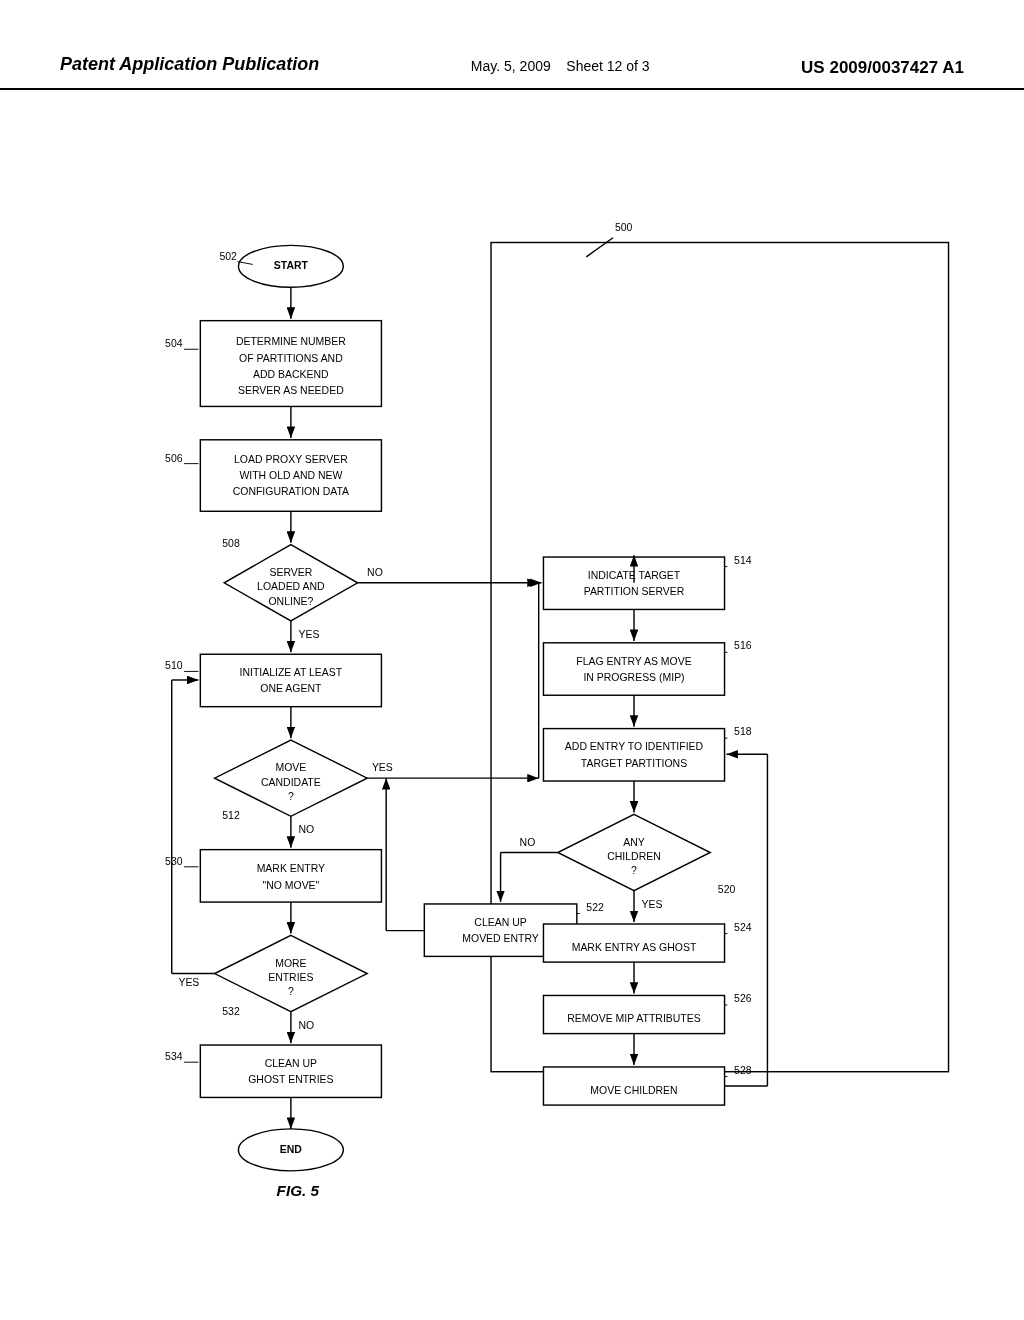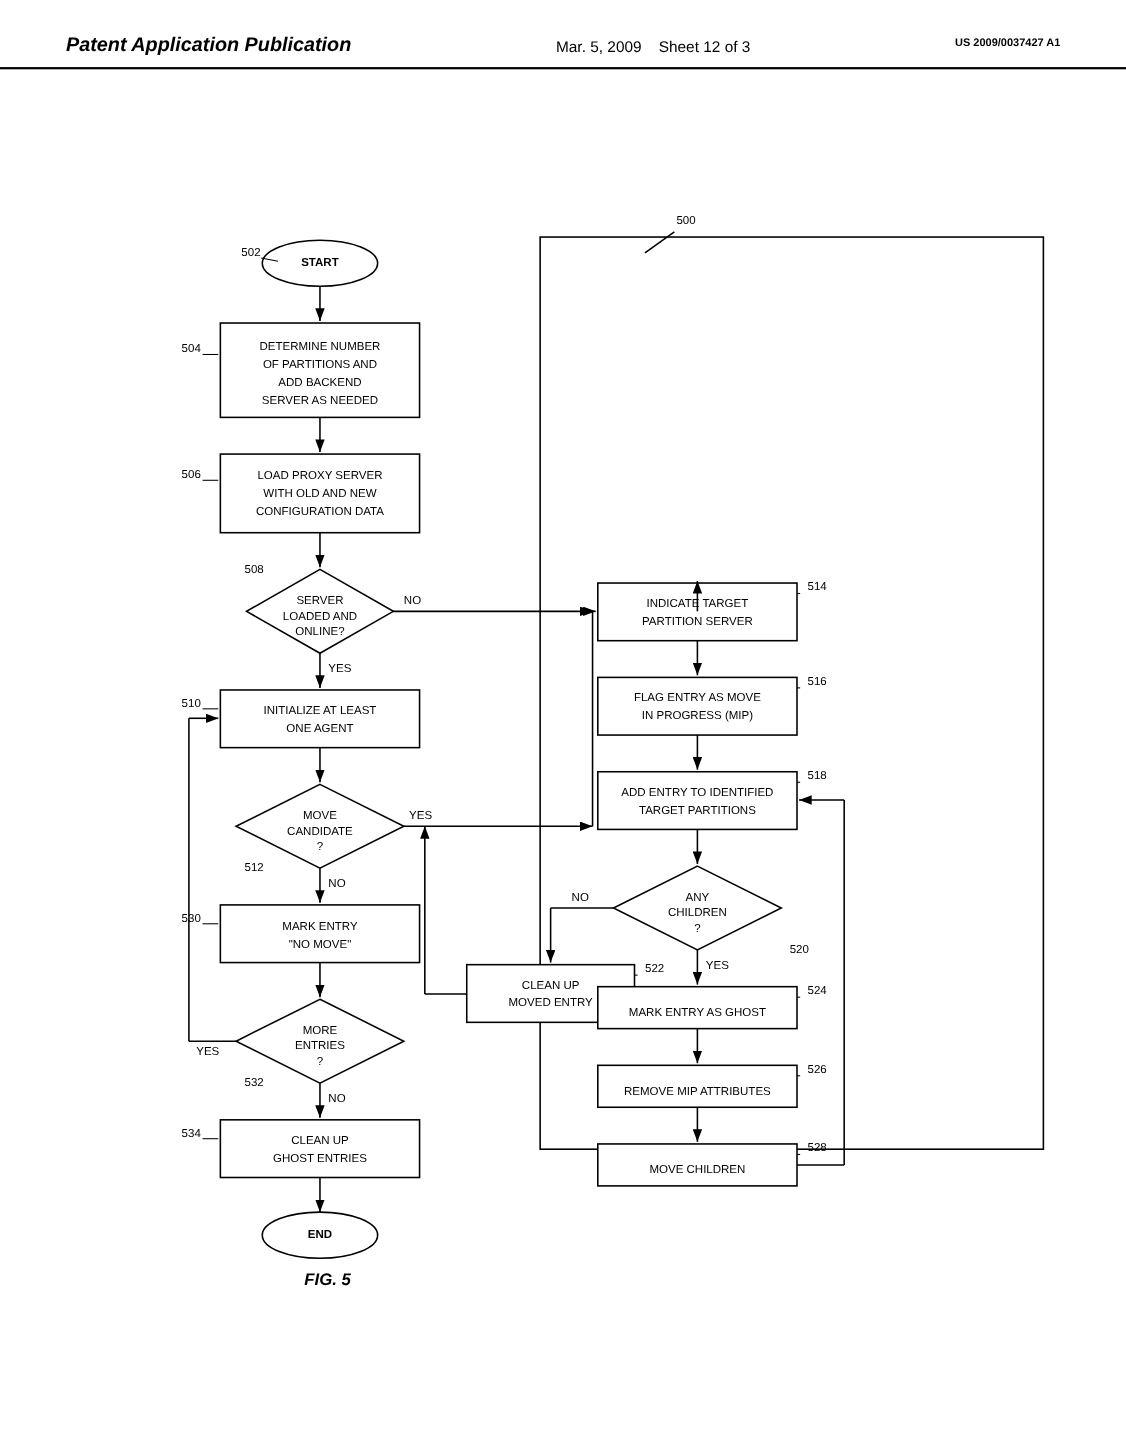--- a/index.html
+++ b/index.html
@@ -11,36 +11,37 @@
       position: relative;
       overflow-x: hidden;
     }
 
     .page-header {
       display: flex;
       justify-content: space-between;
       align-items: flex-start;
       padding: 30px 60px 10px 60px;
       border-bottom: 2px solid #000;
+      margin-top: 24px;
     }
 
     .header-left {
       font-size: 18px;
       font-weight: bold;
       font-style: italic;
     }
 
     .header-center {
       font-size: 14px;
       text-align: center;
       padding-top: 4px;
     }
 
     .header-right {
-      font-size: 10px;
+      font-size: 17px;
       font-weight: bold;
       padding-top: 4px;
     }
 
     .diagram-area {
       position: relative;
       width: 100%;
       height: 1220px;
       padding-left: 28px;
     }
@@ -83,21 +84,21 @@
       font-weight: bold;
       fill: #000;
     }
   </style>
 </head>
 <body>
 
 <div class="page-header">
   <div class="header-left">Patent Application Publication</div>
   <div class="header-center">
-    <span>Mar. 5, 2009</span>&nbsp;&nbsp;&nbsp;
+    <span>May. 5, 2009</span>&nbsp;&nbsp;&nbsp;
     <span>Sheet 12 of 3</span>
   </div>
   <div class="header-right">US 2009/0037427 A1</div>
 </div>
 
 <div class="diagram-area">
   <svg class="flowchart" viewBox="0 0 1024 1280" xmlns="http://www.w3.org/2000/svg">
     <defs>
       <marker id="arrowhead" markerWidth="8" markerHeight="6" refX="8" refY="3" orient="auto">
         <polygon points="0 0, 8 3, 0 6" fill="#000"></polygon>

